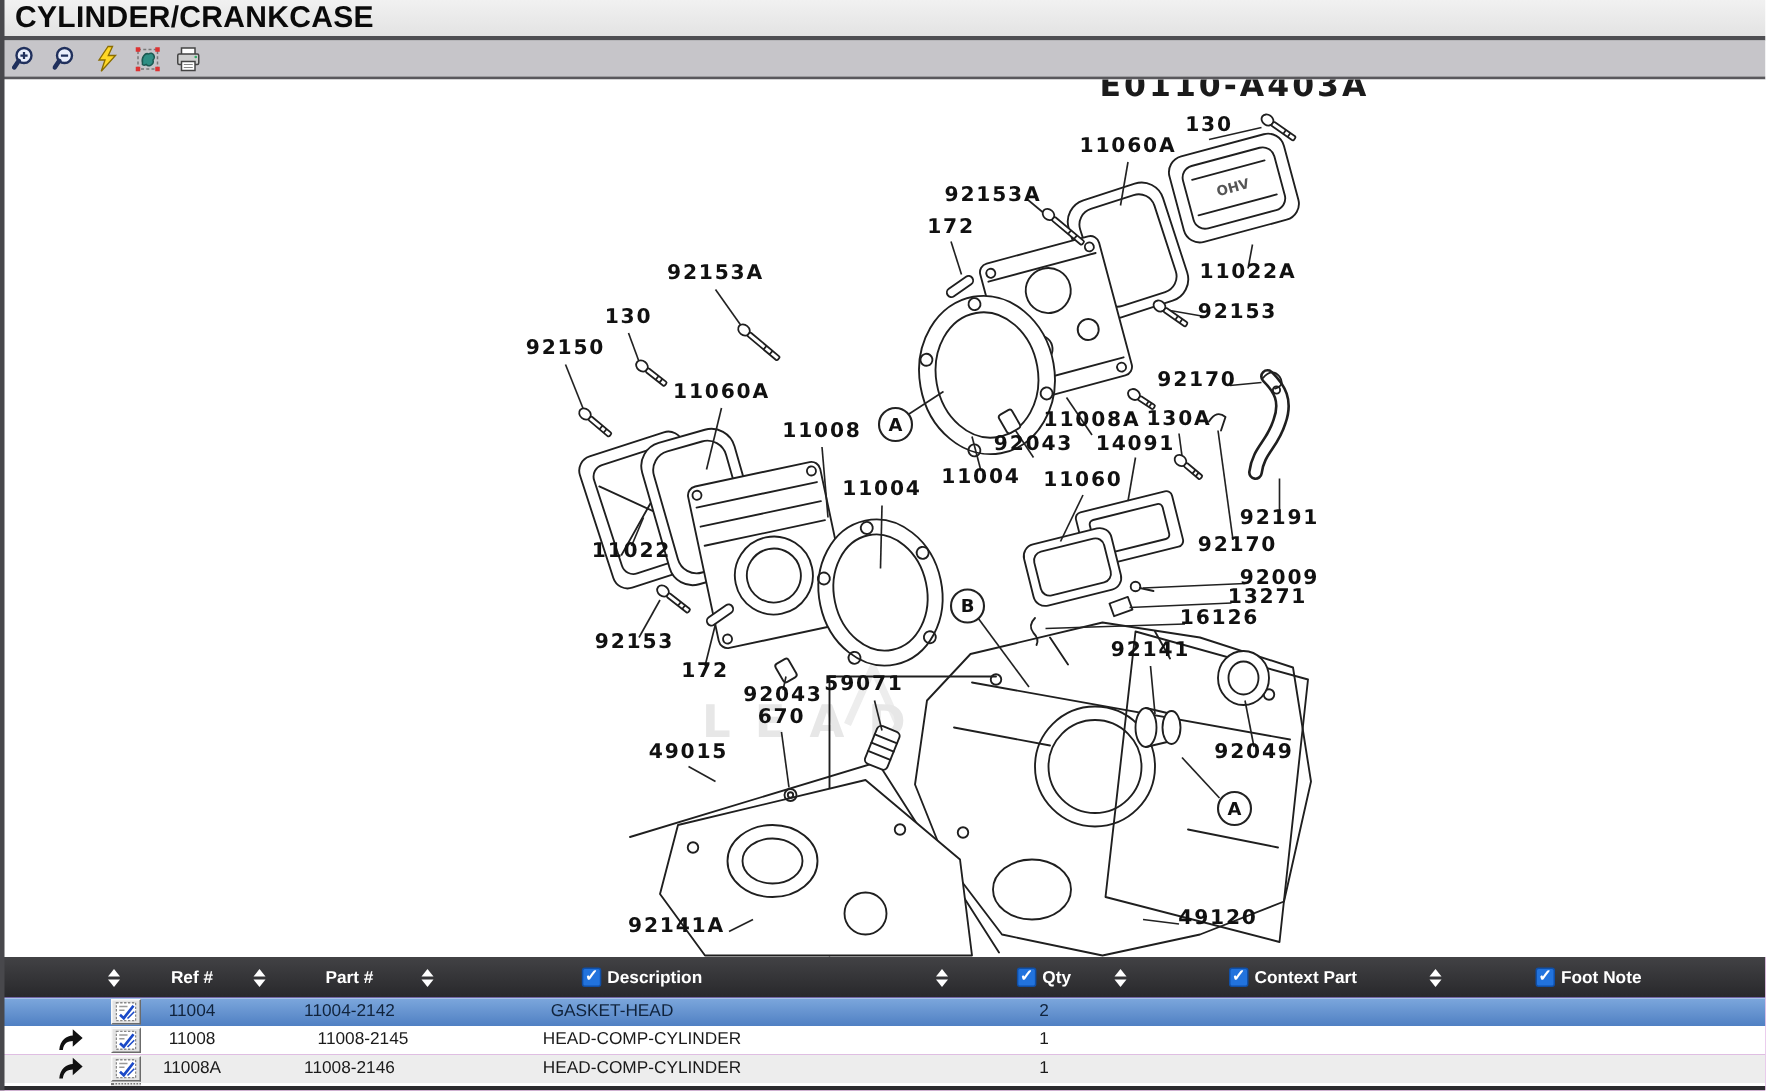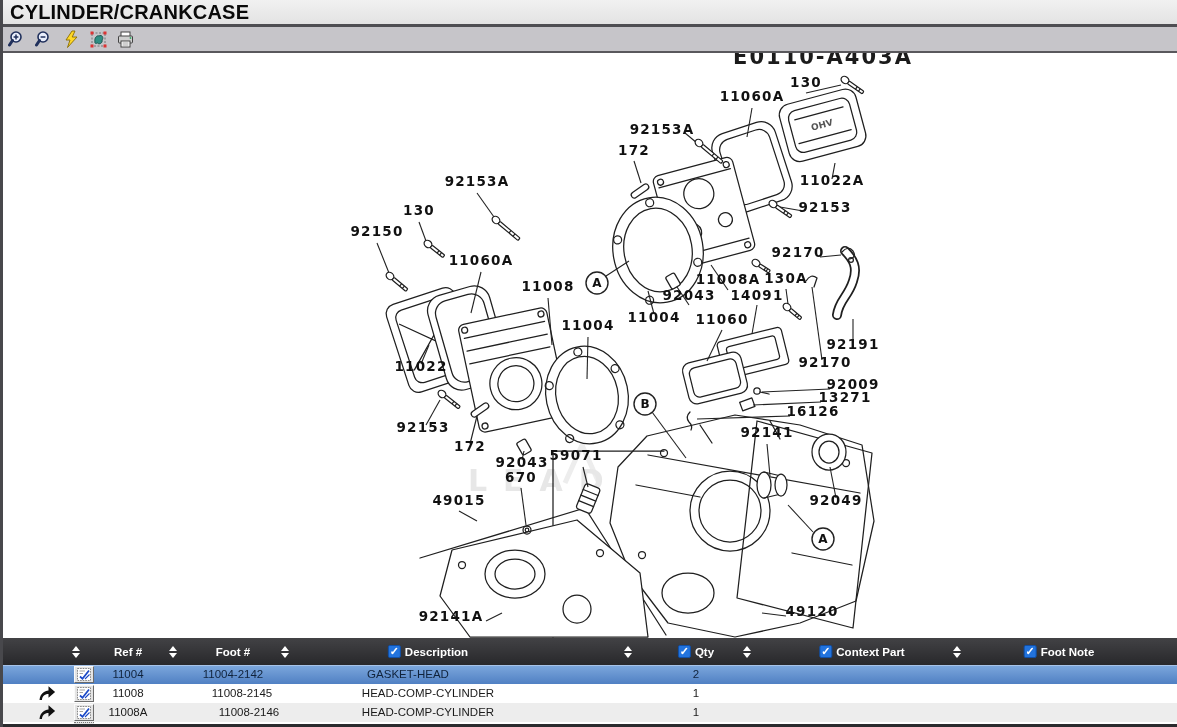--- a/index.html
+++ b/index.html
@@ -421,21 +421,21 @@
           <div class="tri down"></div>
         </div>
         <div class="sorter" style="left: 957px;">
           <div class="tri up"></div>
           <div class="tri down"></div>
         </div>
         <div class="hcell" style="left: 128px;">
           <span>Ref #</span>
         </div>
         <div class="hcell" style="left: 233px;">
-          <span>Foot #</span>
+          <span>Part #</span>
         </div>
         <div class="hcell" style="left: 428px;">
           <span class="cb">✓</span>
           <span>Description</span>
         </div>
         <div class="hcell" style="left: 696px;">
           <span class="cb">✓</span>
           <span>Qty</span>
         </div>
         <div class="hcell" style="left: 862px;">
@@ -493,21 +493,21 @@
           </span>
           <span class="icon-btn" style="left: 84px;">
             <svg width="14" height="13" viewBox="0 0 14 13">
               <rect x="0.5" y="0.5" width="13" height="12" fill="#fff" stroke="#888" stroke-dasharray="1.6 1"></rect>
               <path d="M2.5,3 H8 M2.5,5.5 H6" stroke="#999" stroke-width="0.9"></path>
               <path d="M3,8.5 L5.5,10.8 L12,2.5" stroke="#1b49c8" stroke-width="1.8" fill="none"></path>
               <path d="M8,11 L12.5,6.5" stroke="#1b49c8" stroke-width="1.1"></path>
             </svg>
           </span>
           <span class="cell" style="left: 128px;">11008A</span>
-          <span class="cell" style="left: 249px;">11008-2146</span>
+          <span class="cell" style="left: 233px;">11008-2146</span>
           <span class="cell" style="left: 428px;">HEAD-COMP-CYLINDER</span>
           <span class="cell" style="left: 696px;">1</span>
           <span class="cell" style="left: 862px;"></span>
           <span class="cell" style="left: 1059px;"></span>
         </div>
       </div>
     <div class="cutrow">
       <div class="stub" style="left:84px"></div>
     </div>
     <div class="cutbar"></div>

